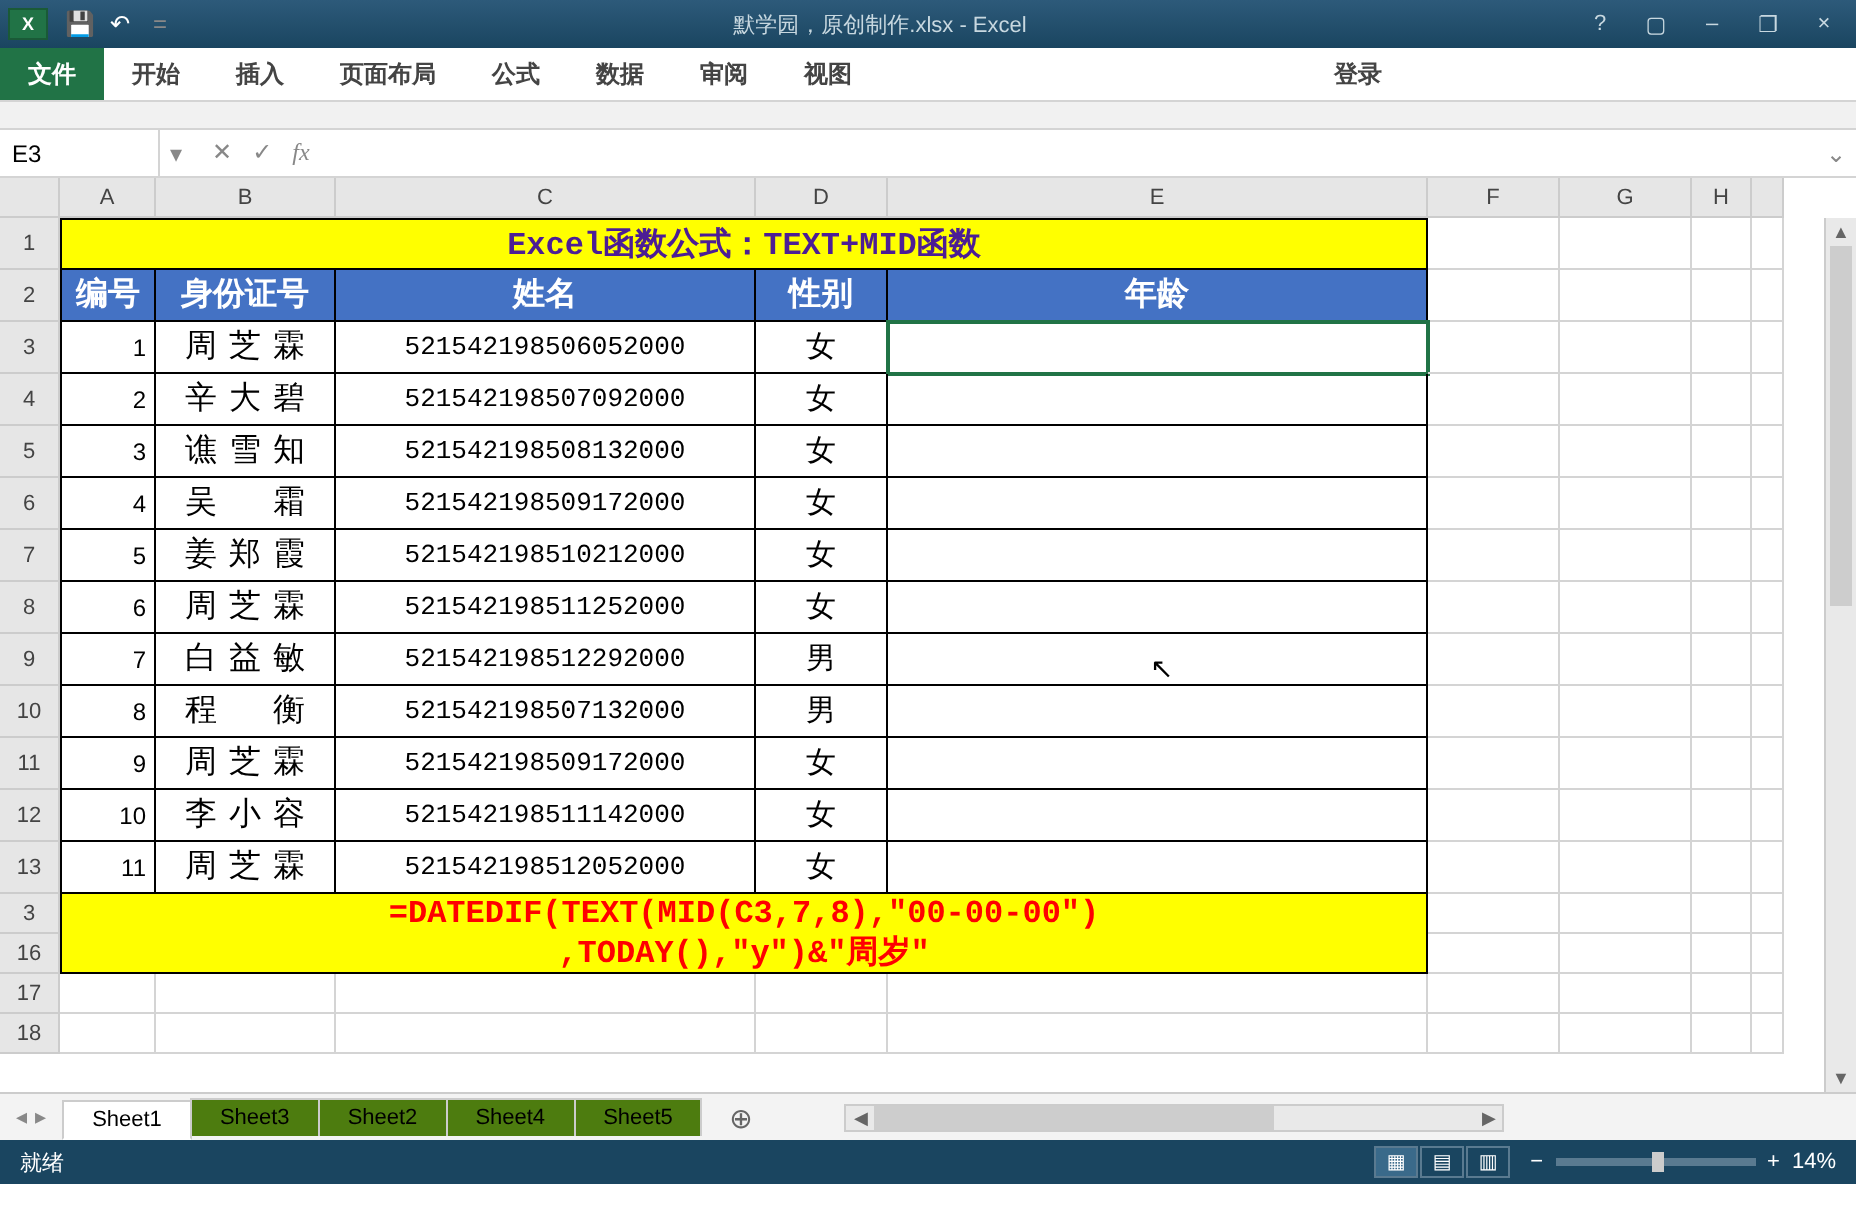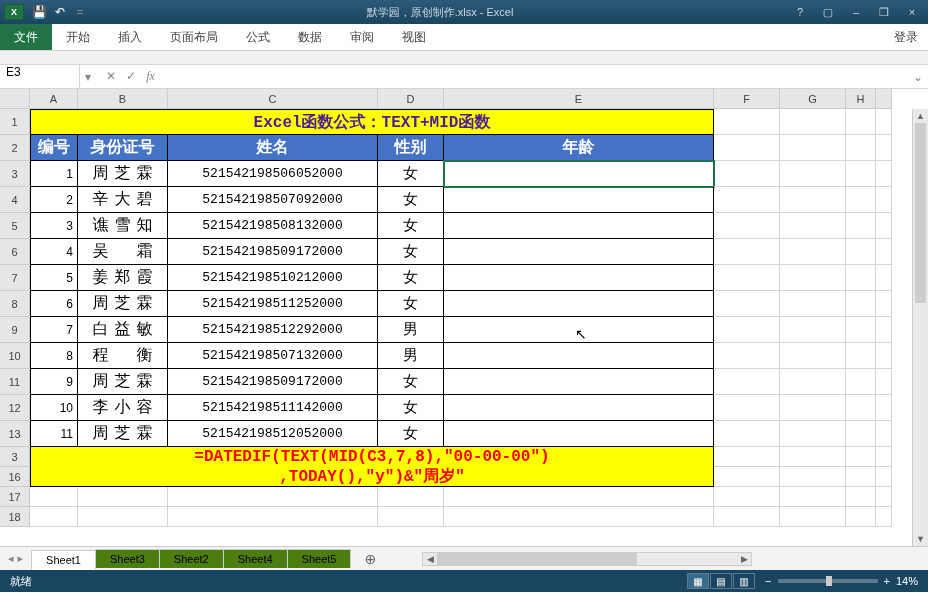--- a/index.html
+++ b/index.html
@@ -8,32 +8,32 @@
 
 .titlebar { height:24px; background:linear-gradient(#2d5a7a,#1a4560); display:flex; align-items:center; color:#fff; font-size:11px; }
 .titlebar .excel-icon { width:20px; height:16px; background:#217346; color:#fff; font-size:9px; font-weight:bold; display:flex; align-items:center; justify-content:center; margin-left:4px; border:1px solid #1a5a37; }
 .qat { display:flex; gap:4px; margin-left:8px; align-items:center; }
 .qat-btn { width:16px; height:16px; display:flex; align-items:center; justify-content:center; font-size:12px; cursor:pointer; }
 .titlebar .title { flex:1; text-align:center; color:#c8d8e0; font-size:11px; }
 .winbtns { display:flex; gap:12px; margin-right:8px; }
 .winbtn { width:16px; height:16px; display:flex; align-items:center; justify-content:center; cursor:pointer; color:#c8d8e0; font-size:11px; }
 
 
-.ribbon-tabs { height:27px; background:#fff; display:flex; border-bottom:1px solid #d4d4d4; font-size:12px; }
+.ribbon-tabs { height:27px; background:#fff; display:flex; border-bottom:1px solid #d4d4d4; font-size:12px;font-weight:bold; }
 .file-tab { background:#217346; color:#fff; padding:0 14px; display:flex; align-items:center; cursor:pointer; }
 .rtab { padding:0 14px; display:flex; align-items:center; cursor:pointer; color:#444; }
-.rtabs-right { flex:1; display:flex; justify-content:flex-end; padding-right:10px; align-items:center; }
+.rtabs-right { flex:1; display:flex; justify-content:center; padding-right:10px; align-items:center; }
 .login { color:#444; cursor:pointer; }
 
 
 .ribbon-body { height:14px; background:#f1f1f1; border-bottom:1px solid #d4d4d4; }
 
 
 .fbar { height:24px; display:flex; align-items:center; border-bottom:1px solid #d4d4d4; font-size:12px; }
-.namebox { width:80px; padding-left:6px; border-right:1px solid #d4d4d4; height:100%; display:flex; align-items:flex-start; }
+.namebox { width:80px; padding-left:6px; border-right:1px solid #d4d4d4; height:100%; display:flex; align-items:center; }
 .namebox input { border:none; width:60px; font-size:12px; outline:none; }
 .name-dd { width:16px; text-align:center; color:#888; cursor:pointer; }
 .fbar-icons { display:flex; gap:10px; padding:0 10px; color:#888; }
 .fbar-icons span { cursor:pointer; }
 .fx { font-style:italic; font-family:Liberation Serif, serif;text-align:right; }
 .formula-input { flex:1; padding-left:4px; }
 .fbar-expand { width:20px; text-align:center; color:#888; cursor:pointer; }
 
 
 .grid-wrap { position:relative; height:457px; overflow:hidden; }

